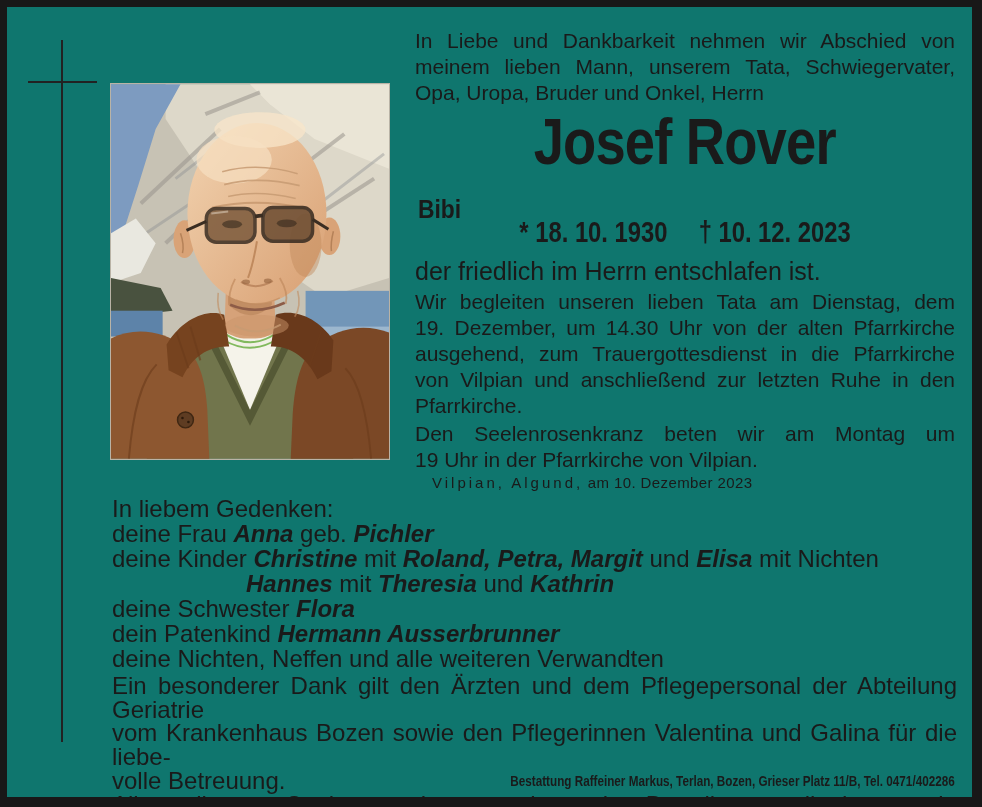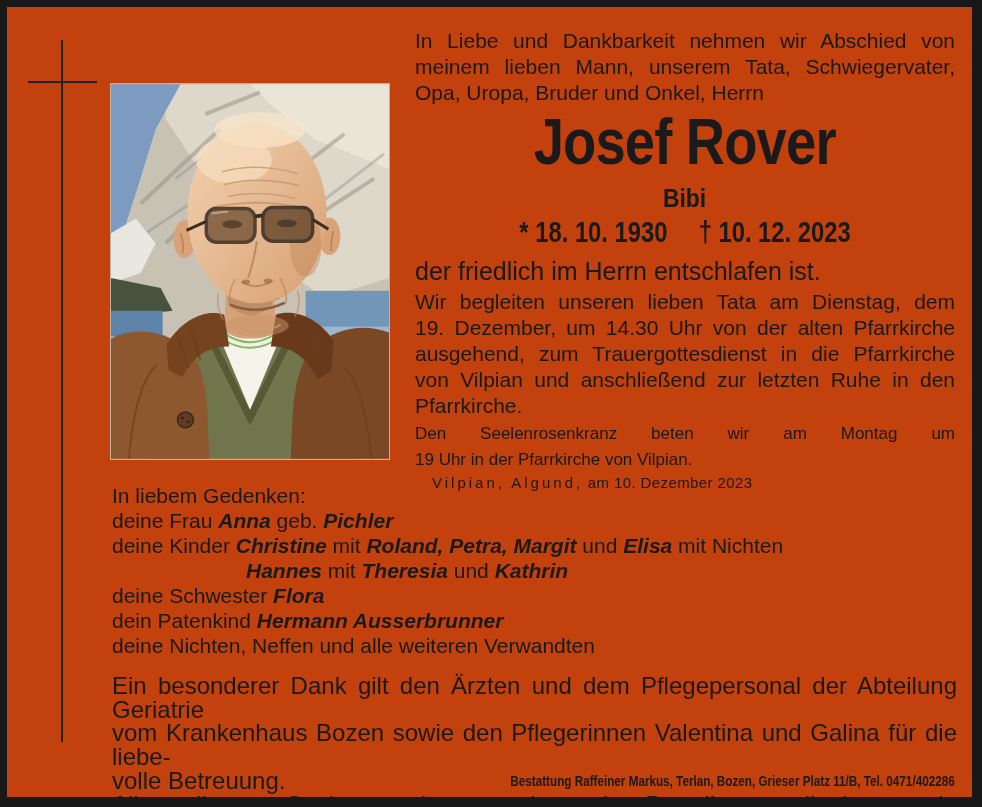--- a/index.html
+++ b/index.html
@@ -1,19 +1,19 @@
 <!DOCTYPE html>
 <html><head>
 <meta charset="utf-8">
 <style>
   html, body { margin: 0; padding: 0; background: #e9e9e9; }
   #page {
     position: relative;
     width: 982px; height: 807px;
-    background: #c2410c;
+    background: #0f766e;
     font-family: "Liberation Sans", sans-serif;
     color: #1a1a1a;
     overflow: hidden;
     margin: 0 auto;
   }
   .frame {
     position: absolute; inset: 0;
     border-style: solid; border-color: #181818;
     border-width: 7px 10px 10px 7px;
     pointer-events: none; z-index: 50;
@@ -30,33 +30,33 @@
   .jl { text-align: justify; text-align-last: justify; }
   .ll { text-align: left; }
   #intro   { top: 28px;  font-size: 21px;   line-height: 26px; }
   #nameblk { top: 110px; text-align: center; }
   .name-inner {
     display: inline-block; font-size: 64px; font-weight: 700;
     letter-spacing: -1px; line-height: 1.0;
     transform: scaleX(0.85); transform-origin: center;
     white-space: nowrap;
   }
-  #nickblk { top: 183px; text-align: center; }
+  #nickblk { top: 194px; }
   .nick-inner { display: inline-block; font-size: 26px; font-weight: 700; transform: scaleX(0.88); transform-origin: center; }
   #datesblk { top: 216px; text-align: center; }
   .dates-inner { display: inline-block; font-size: 29px; font-weight: 700; transform: scaleX(0.82); transform-origin: center; white-space: nowrap; }
   .death-span { margin-left: 38px; }
   #passed  { top: 258px; font-size: 25px; line-height: 26px; }
   #funeral { top: 289px; font-size: 21px; line-height: 26px; }
-  #rosary  { top: 421px; font-size: 17px; line-height: 26px; }
+  #rosary  { top: 421px; font-size: 21px; line-height: 26px; }
   #dateline { top: 470px; font-size: 15px; line-height: 26px; white-space: nowrap; margin-left: 17px; }
   .place-spaced { letter-spacing: 3px; }
   .date-rest { letter-spacing: 0.4px; }
   
-  #mourners { left: 112px; top: 483px; width: 848px; font-size: 21px; line-height: 25px; }
+  #mourners { left: 112px; top: 496px; width: 848px; font-size: 24px; line-height: 25px; }
   .indent { padding-left: 134px; }
   #thanks { left: 112px; top: 674px; width: 845px; font-size: 24px; line-height: 23.7px; }
   #footer { right: 27px; top: 772px; white-space: nowrap; }
   .footer-inner {
     display: inline-block; font-size: 15px; font-weight: 700;
     transform: scaleX(0.78); transform-origin: right center;
     white-space: nowrap; letter-spacing: 0;
   }
   b { font-weight: 700; font-style: italic; }
 </style>

